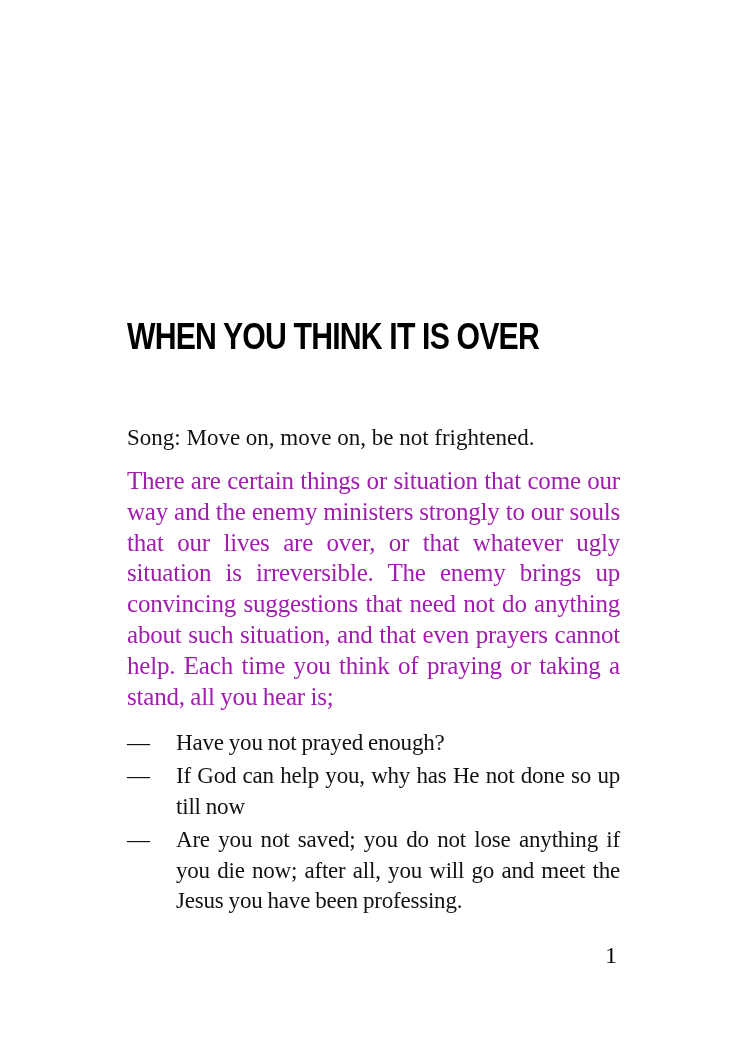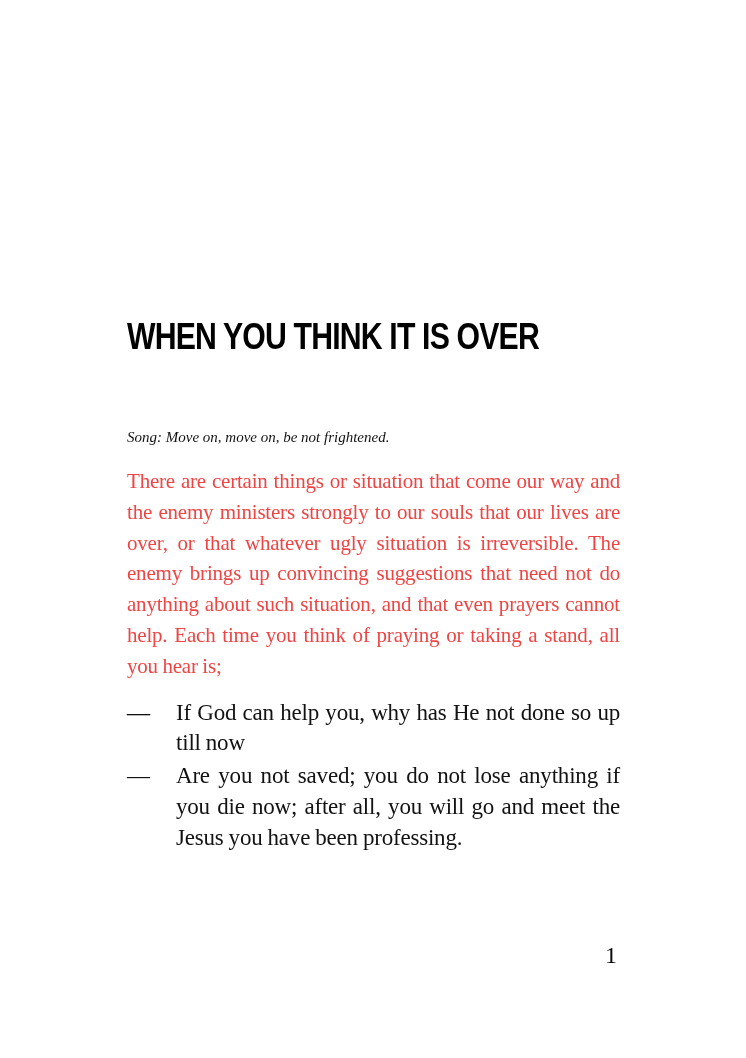--- a/index.html
+++ b/index.html
@@ -26,33 +26,32 @@
     font-size: 36px;
     line-height: 42px;
     letter-spacing: -1px;
     white-space: nowrap;
     color: #000000;
     transform: scaleX(0.84);
     transform-origin: left center;
   }
   .song-line {
     margin: 64px 0 0 0;
-    font-size: 15px;
+    font-size: 23px;
     line-height: 31px;
     color: #121212;
-    font-style: italic;
   }
   .body-paragraph {
     margin: 13px 0 0 0;
-    font-size: 21px;
+    font-size: 25px;
     line-height: 30.8px;
     text-align: justify;
     letter-spacing: -0.2px;
     word-spacing: -0.5px;
-    color: #ef4444;
+    color: #a21caf;
   }
   .dash-list {
     margin: 16px 0 0 0;
     padding: 0;
     list-style: none;
   }
   .list-item {
     position: relative;
     padding-left: 49px;
     font-size: 23px;
@@ -85,20 +84,21 @@
 
   <h1 class="chapter-title">WHEN YOU THINK IT IS OVER</h1>
 
   <p class="song-line">Song: Move on, move on, be not frightened.</p>
 
   <p class="body-paragraph">There are certain things or situation that come our way and the enemy ministers strongly to our souls that our lives are over, or that whatever ugly situation is irreversible. The enemy brings up convincing suggestions that need not do anything about such situation, and that even prayers cannot help. Each time you think of praying or taking a stand, all you hear is;</p>
 
   <ul class="dash-list">
     <li class="list-item">
       <span class="dash-bullet">—</span>
+      <span>Have you not prayed enough?</span>
     </li>
     <li class="list-item">
       <span class="dash-bullet">—</span>
       <span>If God can help you, why has He not done so up till now</span>
     </li>
     <li class="list-item">
       <span class="dash-bullet">—</span>
       <span>Are you not saved; you do not lose anything if you die now; after all, you will go and meet the Jesus you have been professing.</span>
     </li>
   </ul>

